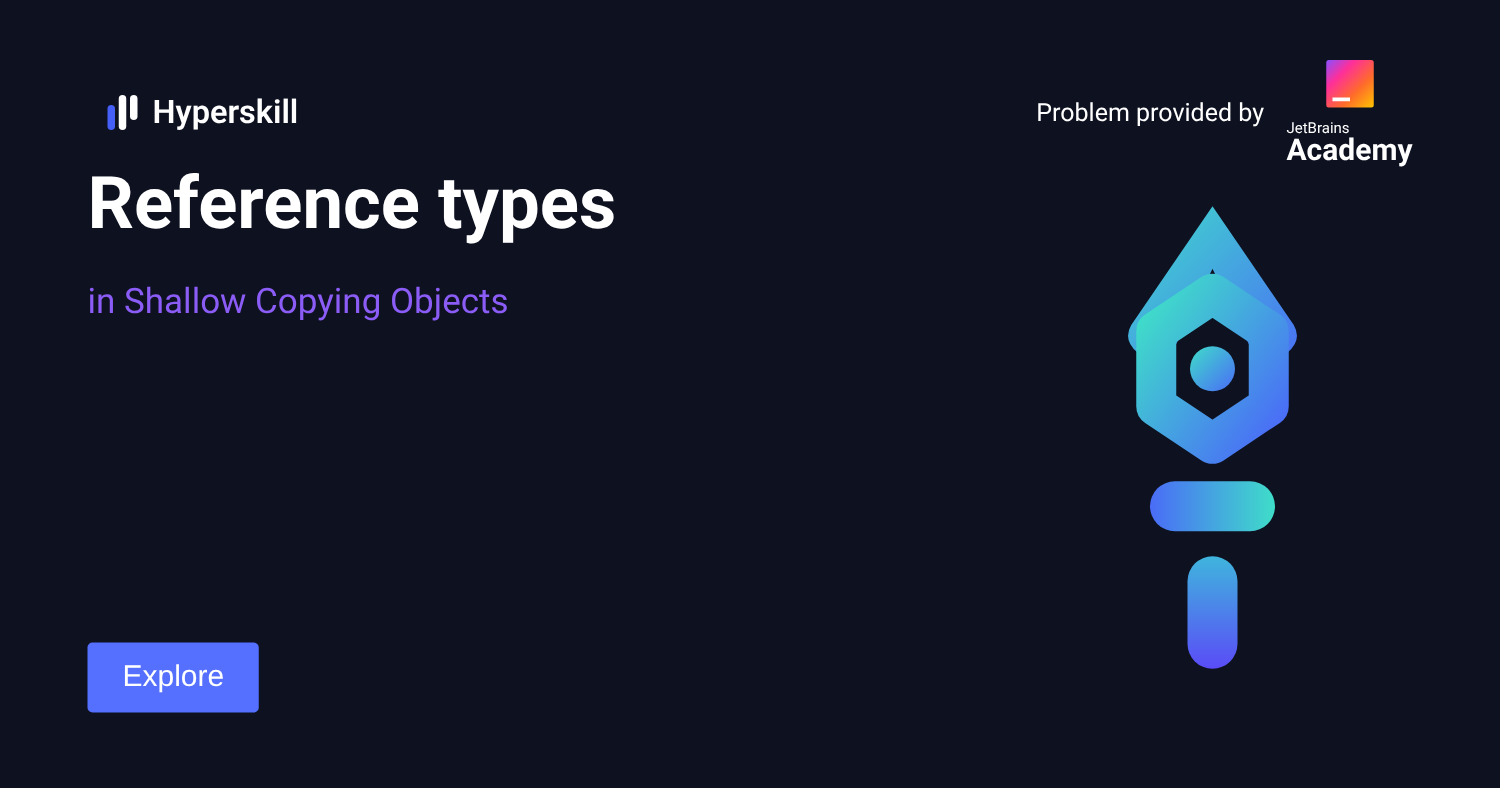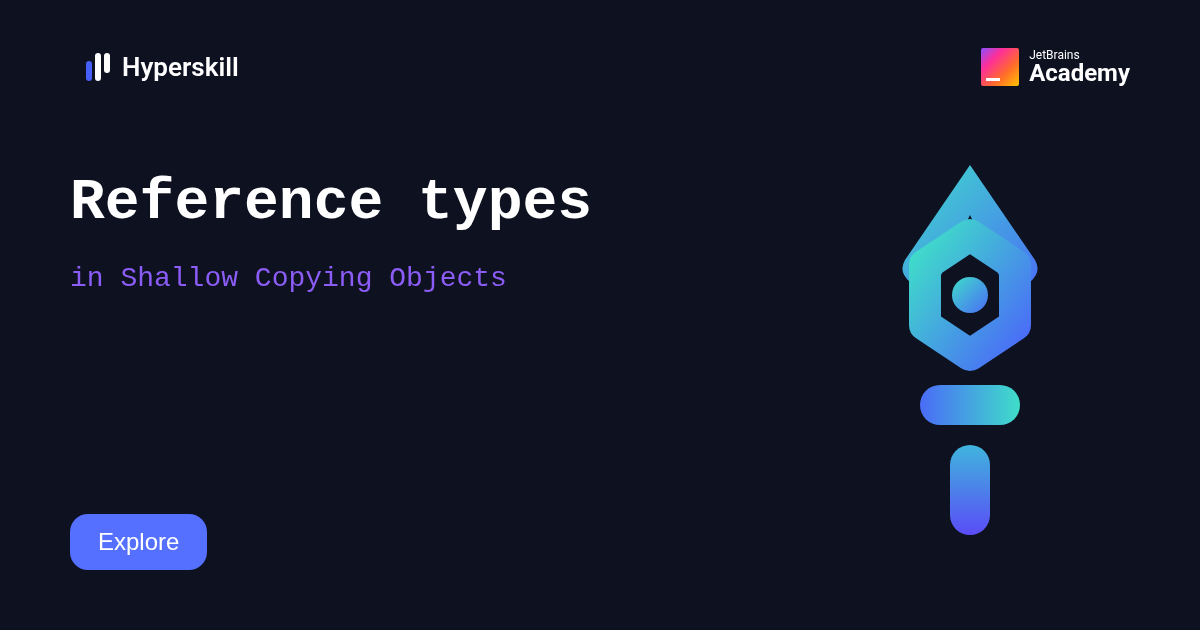--- a/index.html
+++ b/index.html
@@ -63,20 +63,21 @@
     }
     .provider-text {
       font-size: 20px;
       color: #ffffff;
       font-weight: 400;
     }
     .jetbrains-group {
       display: flex;
       align-items: center;
       gap: 10px;
+      flex-direction: column;
     }
     .jb-square {
       width: 38px;
       height: 38px;
       background: linear-gradient(135deg, #8a4fff 0%, #fe2f9a 30%, #ff6b2b 65%, #ffc400 100%);
       position: relative;
       border-radius: 2px;
     }
     .jb-square::after {
       content: '';
@@ -97,23 +98,21 @@
       color: #ffffff;
       font-weight: 400;
     }
     .jb-large {
       font-size: 24px;
       color: #ffffff;
       font-weight: 700;
     }
     .main-content {
       padding: 0 70px;
-      margin-top: 85px;
       max-width: 730px;
-      font-family: Liberation Mono, monospace;
     }
     .main-title {
       font-size: 58px;
       font-weight: 700;
       color: #ffffff;
       line-height: 1.1;
       margin-bottom: 28px;
     }
     .subtitle {
       font-size: 28px;
@@ -123,21 +122,21 @@
     .explore-btn {
       position: absolute;
       left: 70px;
       bottom: 60px;
       background-color: #5570ff;
       color: #ffffff;
       border: none;
       padding: 14px 28px;
       font-size: 24px;
       font-weight: 500;
-      border-radius: 18px;
+      border-radius: 4px;
       cursor: pointer;
     }
     .decor-icon {
       position: absolute;
       right: 130px;
       top: 160px;
       width: 200px;
       height: 380px;
     }
   </style>
@@ -147,20 +146,21 @@
 <div class="header">
   <div class="logo-group">
     <div class="logo-icon">
       <div class="logo-bar logo-bar-1"></div>
       <div class="logo-bar logo-bar-2"></div>
       <div class="logo-bar logo-bar-3"></div>
     </div>
     <span class="logo-text">Hyperskill</span>
   </div>
   <div class="provider-group">
+    <span class="provider-text">Problem provided by</span>
     <div class="jetbrains-group">
       <div class="jb-square"></div>
       <div class="jb-text">
         <span class="jb-small">JetBrains</span>
         <span class="jb-large">Academy</span>
       </div>
     </div>
   </div>
 </div>
 

